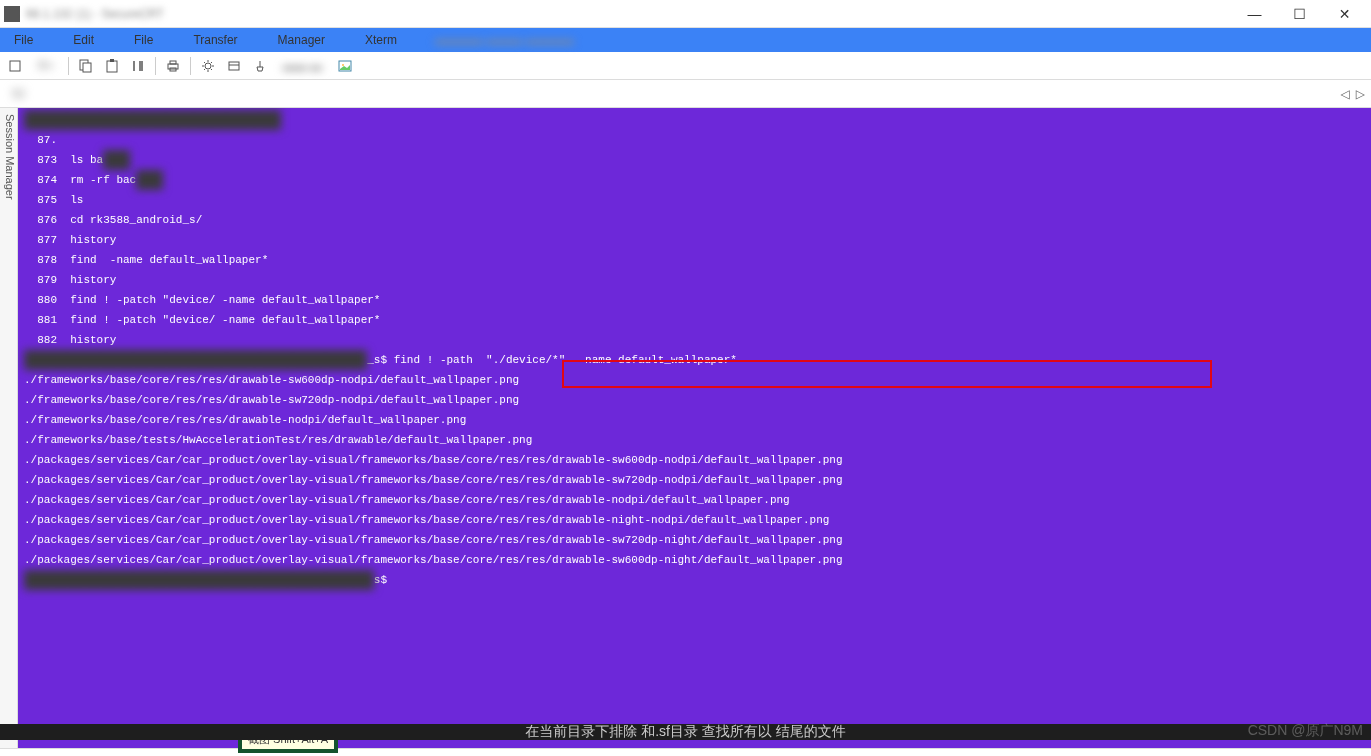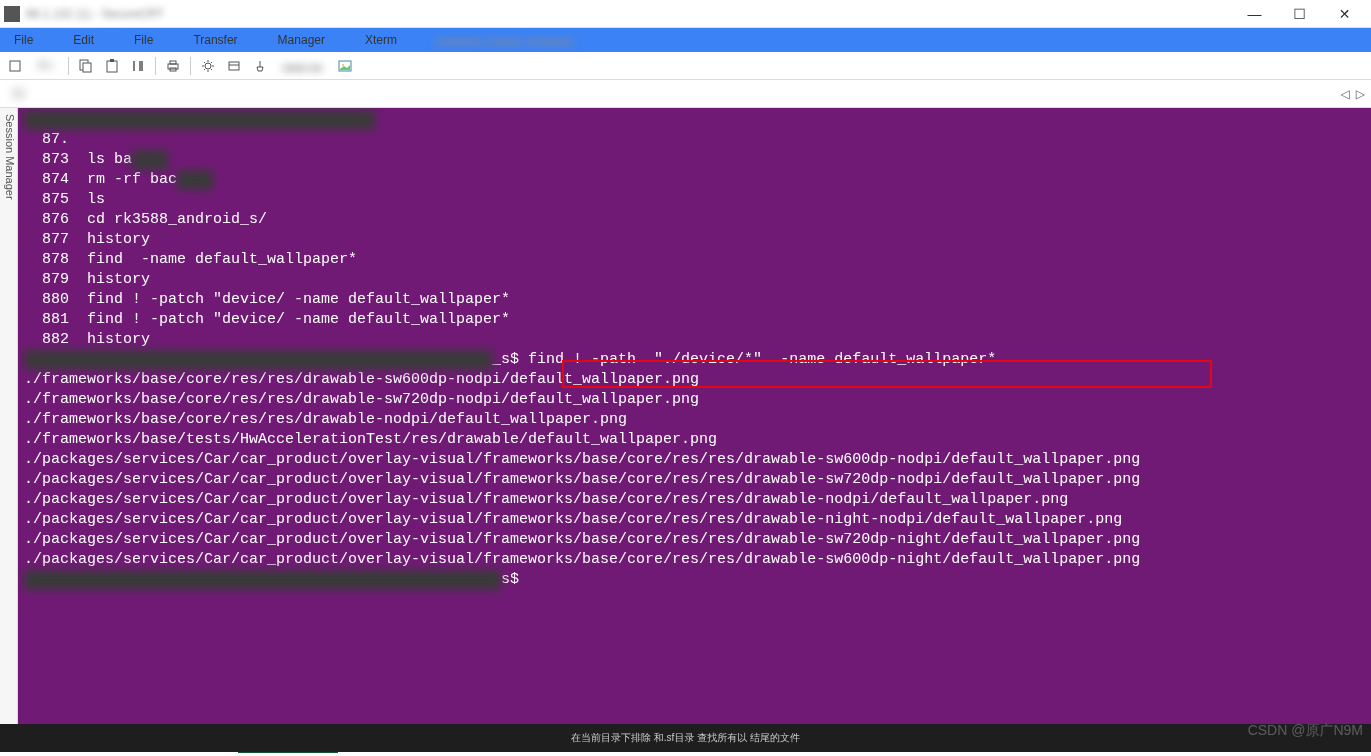--- a/index.html
+++ b/index.html
@@ -13,27 +13,27 @@
 .menu-item { padding:2px 10px; color:#333; cursor:default; }
 .toolbar { height:28px; background:#fff; border-bottom:1px solid #dcdcdc; display:flex; align-items:center; padding:0 4px; gap:4px; }
 .tb-btn { width:22px; height:22px; display:flex; align-items:center; justify-content:center; color:#555; font-size:14px; }
 .tb-sep { width:1px; height:18px; background:#ccc; margin:0 2px; }
 .blur-strip { filter:blur(4px); color:#888; padding:0 8px; }
 .tab-bar { height:28px; background:#fff; border-bottom:1px solid #dcdcdc; display:flex; align-items:center; padding:0 4px; position:relative; }
 .tab-bar .blur-strip { flex:0 0 auto; }
 .tab-nav { position:absolute; right:6px; display:flex; gap:6px; color:#666; }
 .work { display:flex; height:640px; }
 .side-tab { width:18px; background:#f6f6f6; border-right:1px solid #dcdcdc; writing-mode:vertical-rl; text-orientation:mixed; font-size:11px; color:#555; padding:6px 1px; display:flex; flex-direction:column; gap:18px; }
-.terminal { flex:1; background:#701a75; color:#fff; font-family:Consolas,"Courier New",monospace; font-size:15px; line-height:20px; padding:2px 6px; overflow:hidden; position:relative; white-space:pre; }
+.terminal { flex:1; background:#6d28d9; color:#fff; font-family:Consolas,"Courier New",monospace; font-size:11px; line-height:20px; padding:2px 6px; overflow:hidden; position:relative; white-space:pre; }
 .terminal .blur2 { filter:blur(4px); display:inline-block; background:#3a3a3a; color:#3a3a3a; }
 .red-box { position:absolute; border:2px solid #e30613; }
 .status-bar { height:22px; background:#fff; border-top:1px solid #dcdcdc; display:flex; align-items:center; font-size:11px; color:#555; padding:0 6px; gap:12px; }
 .status-bar .spacer { flex:1; }
 .tooltip { position:absolute; background:#ffffe1; border:4px solid #14532d; padding:2px 6px; font-size:11px; color:#333; }
-.bottom-task { position:absolute; bottom:4px; left:0; right:0; height:28px; background:#1e1e1e; color:#ccc; font-size:10px; display:flex; align-items:center; justify-content:center; }
+.bottom-task { position:absolute; bottom:16px; left:0; right:0; height:16px; background:#1e1e1e; color:#ccc; font-size:14px; display:flex; align-items:center; justify-content:center; }
 .watermark { position:absolute; right:8px; bottom:16px; color:rgba(200,200,200,0.6); font-size:14px; font-family:sans-serif; opacity:.6;margin-left:26px; }
 svg { display:block; }
 </style>
 </head>
 <body>
 
 <div class="title-bar">
   <div class="title-icon"></div>
   <div class="title-text">68.1.132 (1) - SecureCRT</div>
   <div class="win-btns">

